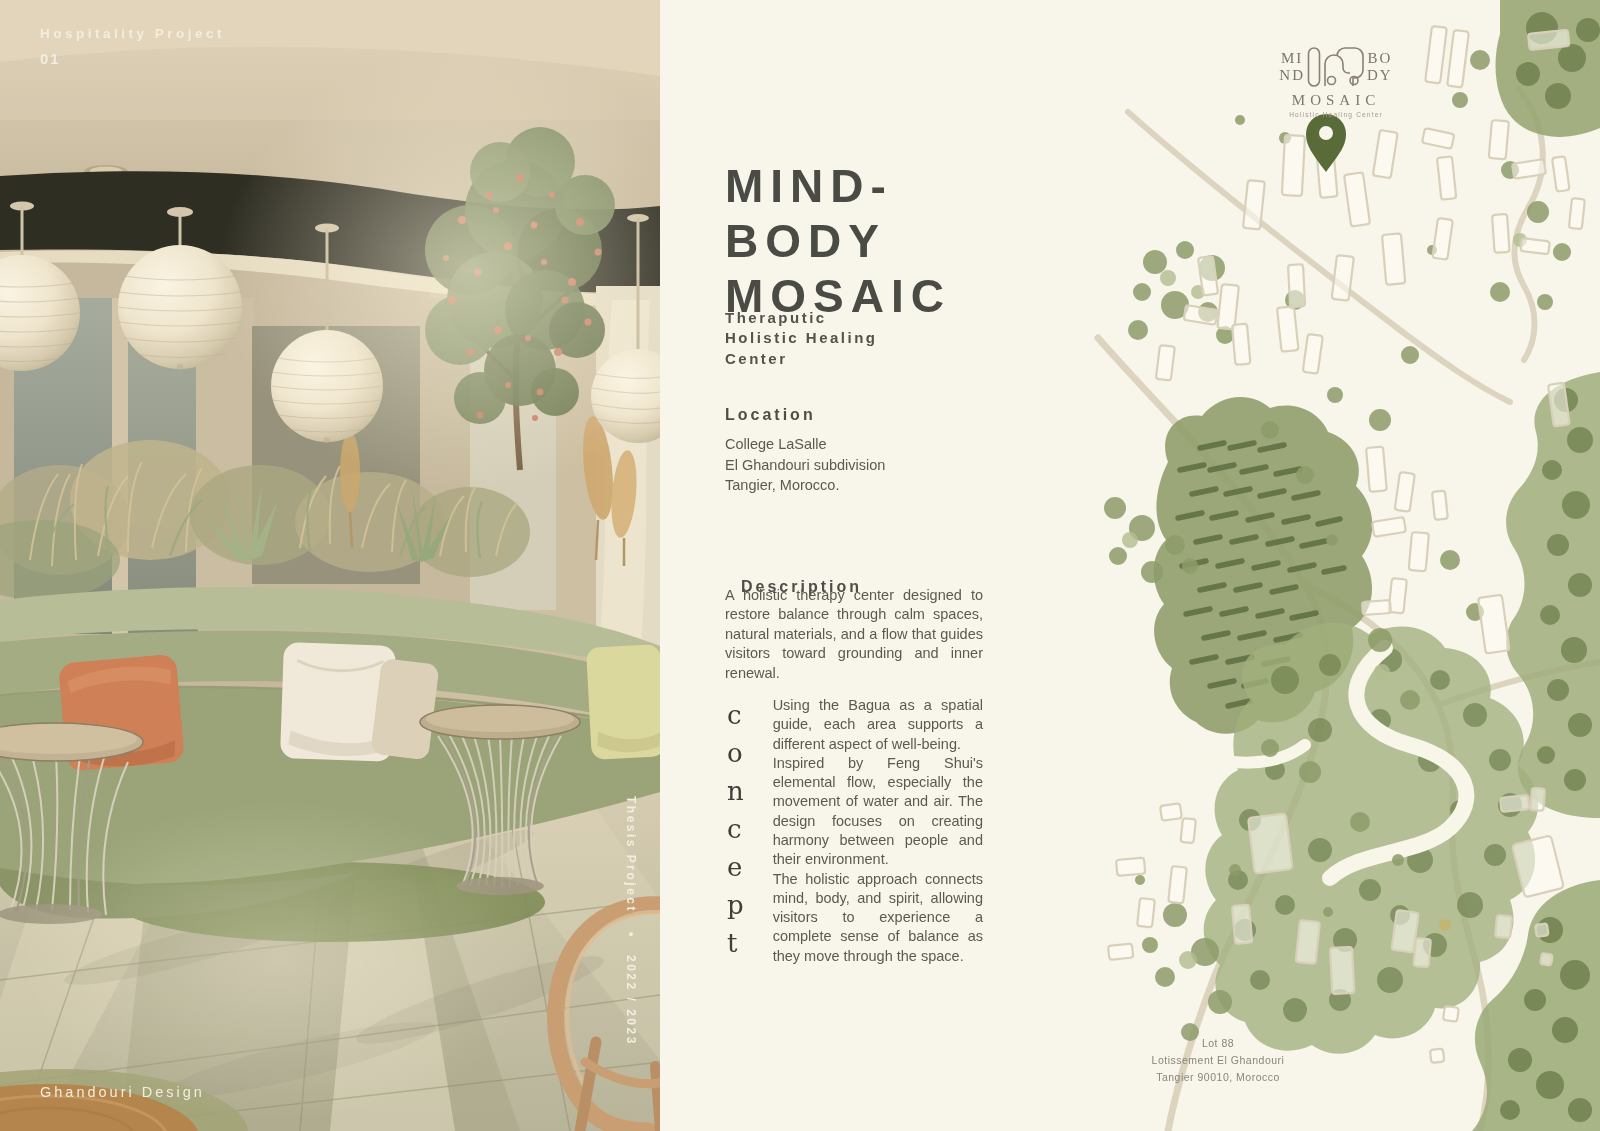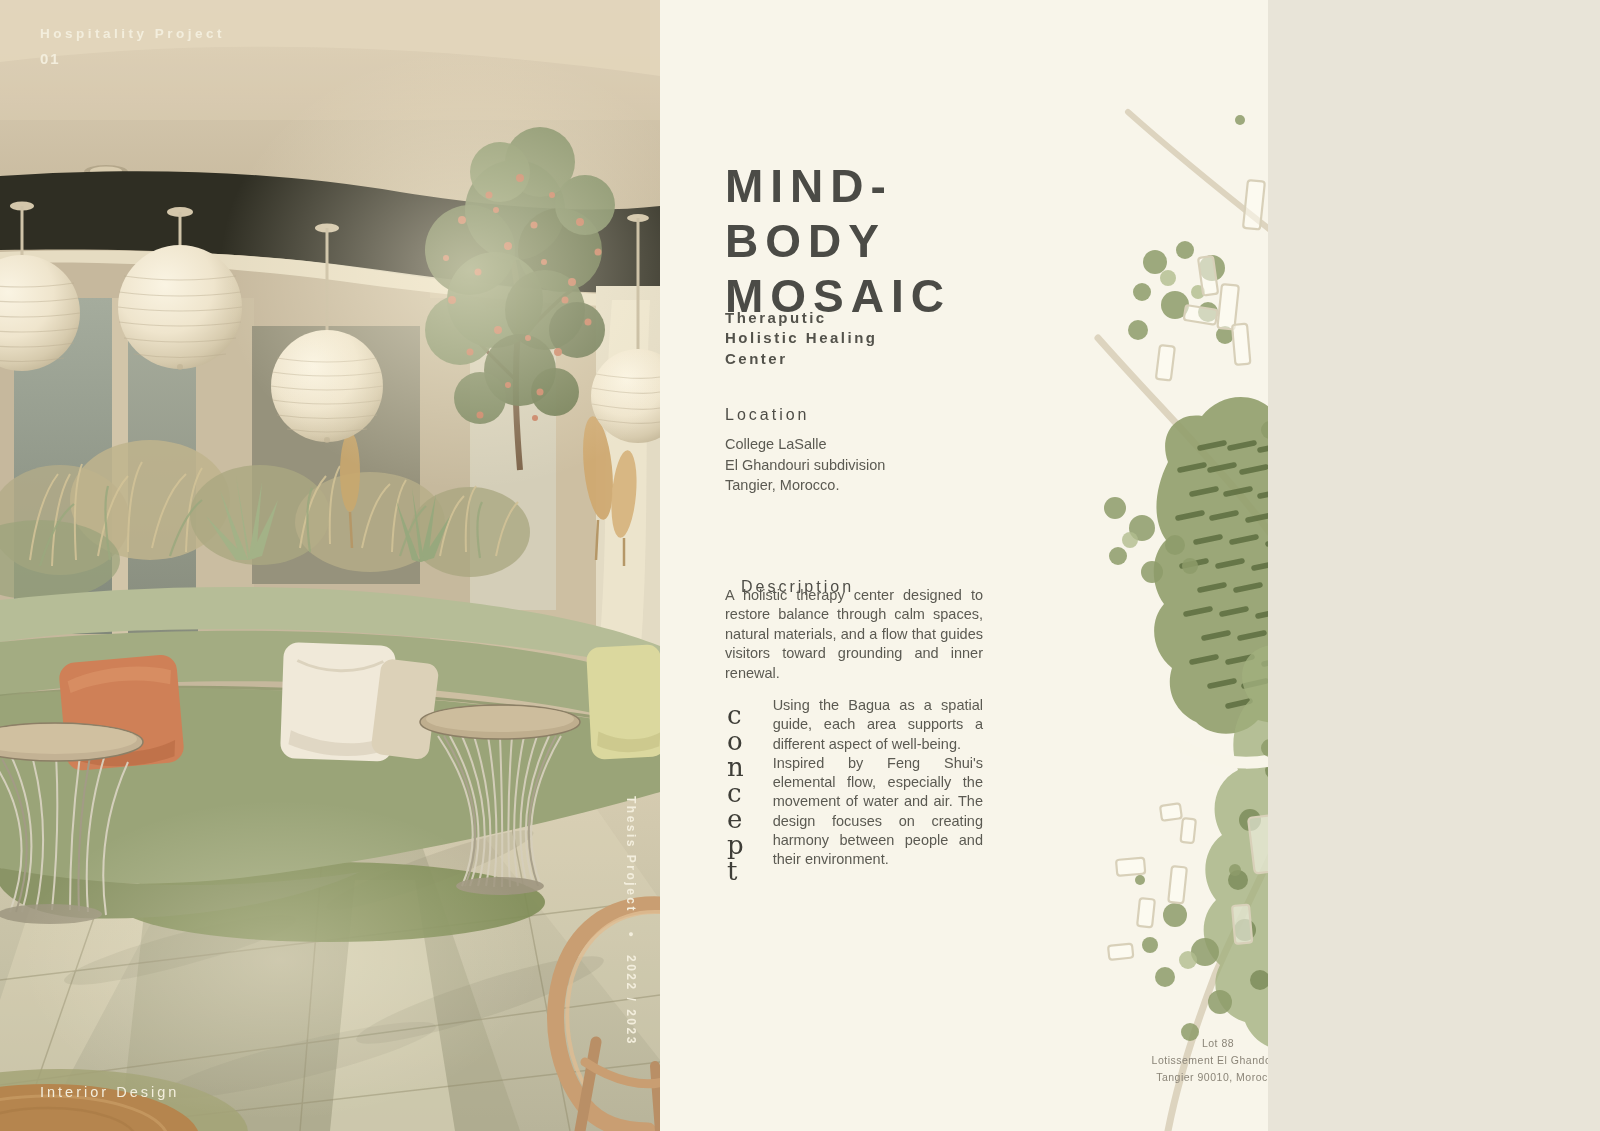--- a/index.html
+++ b/index.html
@@ -1,36 +1,36 @@
 <!DOCTYPE html>
 <html><head>
 <meta charset="utf-8">
 <style>
   html,body{margin:0;padding:0;background:#e8e4d8;}
-  .page{position:relative;width:1268px;height:1131px;overflow:hidden;
+  .page{position:relative;width:1600px;height:1131px;overflow:hidden;
         font-family:"Liberation Sans",sans-serif;background:#15803d;}
   
   .photo{position:absolute;left:0;top:0;width:660px;height:1131px;overflow:hidden;}
   .photo svg{display:block;}
   .overlay{position:absolute;color:#f3eedd;}
   .proj-label{left:40px;top:26px;font-size:13.5px;font-weight:bold;letter-spacing:3.5px;}
   .proj-num{left:40px;top:50px;font-size:15px;font-weight:bold;letter-spacing:2px;}
   .footer-label{left:40px;top:1084px;font-size:14.5px;letter-spacing:3px;}
   .side-label{left:624px;top:796px;writing-mode:vertical-rl;font-size:12px;font-weight:bold;
               letter-spacing:2.5px;display:flex;align-items:center;}
   .side-label .sep{font-size:9px;margin:16px 0;letter-spacing:0;}
   
   .panel{position:absolute;left:660px;top:0;width:940px;height:1131px;background:#f8f5ea;}
   .content{position:absolute;left:65px;top:0;width:258px;color:#5b5a52;}
   .pre{white-space:pre-line;}
   .title{position:absolute;left:0;top:128px;width:300px;font-size:46px;font-weight:bold;
          letter-spacing:7px;line-height:1.2;color:#4b4b46;}
   .subtitle{position:absolute;left:0;top:308px;font-size:15px;font-weight:bold;
             letter-spacing:2.5px;line-height:1.35;color:#53524b;}
-  .h-sec{font-size:16px;font-weight:normal;letter-spacing:3px;color:#4e4d47;}
+  .h-sec{font-size:16px;font-weight:bold;letter-spacing:3px;color:#4e4d47;}
   .loc-h{position:absolute;left:0;top:406px;}
   .loc-b{position:absolute;left:0;top:434px;font-size:14.5px;line-height:1.42;}
   .desc-h{position:absolute;left:0;top:578px;margin-left:16px;}
   .desc-b{position:absolute;left:0;top:586px;width:258px;font-size:14.5px;line-height:1.34;
           text-align:justify;}
   .concept{position:absolute;left:0;top:696px;width:258px;display:flex;}
   .c-letters{width:46px;display:flex;flex-direction:column;justify-content:space-between;
              padding:6px 0 10px 2px;font-family:"DejaVu Serif","Liberation Serif",serif;
              font-size:26px;color:#3f3e38;line-height:1;}
   .c-paras{width:212px;font-size:14.5px;line-height:1.33;text-align:justify;}
@@ -312,21 +312,21 @@
         </g>
       </g>
 
       <ellipse cx="470" cy="270" rx="250" ry="220" fill="url(#glowG)"></ellipse>
       <ellipse cx="280" cy="960" rx="260" ry="160" fill="url(#glowG)" opacity=".6"></ellipse>
       <rect x="0" y="0" width="660" height="120" fill="#e6d9bd" opacity=".25"></rect>
     </svg>
 
     <div class="overlay proj-label">Hospitality Project</div>
     <div class="overlay proj-num">01</div>
-    <div class="overlay footer-label">Interior Design</div>
+    <div class="overlay footer-label">Ghandouri Design</div>
     <div class="overlay side-label">
       <span>Thesis Project</span>
       <span class="sep">●</span>
       <span>2022 / 2023</span>
     </div>
   </div>
 
   <div class="panel">
 
     <div class="content">
@@ -351,20 +351,21 @@
           <span>o</span>
           <span>n</span>
           <span>c</span>
           <span>e</span>
           <span>p</span>
           <span>t</span>
         </div>
         <div class="c-paras">
           <p>Using the Bagua as a spatial guide, each area supports a different aspect of well-being.</p>
           <p>Inspired by Feng Shui's elemental flow, especially the movement of water and air. The design focuses on creating harmony between people and their environment.</p>
+          <p>The holistic approach connects mind, body, and spirit, allowing visitors to experience a complete sense of balance as they move through the space.</p>
         </div>
       </div>
     </div>
 
     <svg class="map" width="520" height="1131" viewBox="0 0 520 1131">
 
       <g stroke="#ddd4bf" fill="none" stroke-linecap="round">
         <path d="M18,338 C95,425 175,500 225,585 C255,635 250,690 235,745 C215,815 165,905 135,975 C112,1035 96,1090 88,1131" stroke-width="7"></path>
         <path d="M48,112 C130,185 230,262 320,330 C360,360 395,385 430,402" stroke-width="6"></path>
         <path d="M225,585 C290,615 335,655 358,705 C378,748 372,800 372,830 C372,890 392,940 402,990 C410,1035 412,1085 400,1131" stroke-width="6.5"></path>

